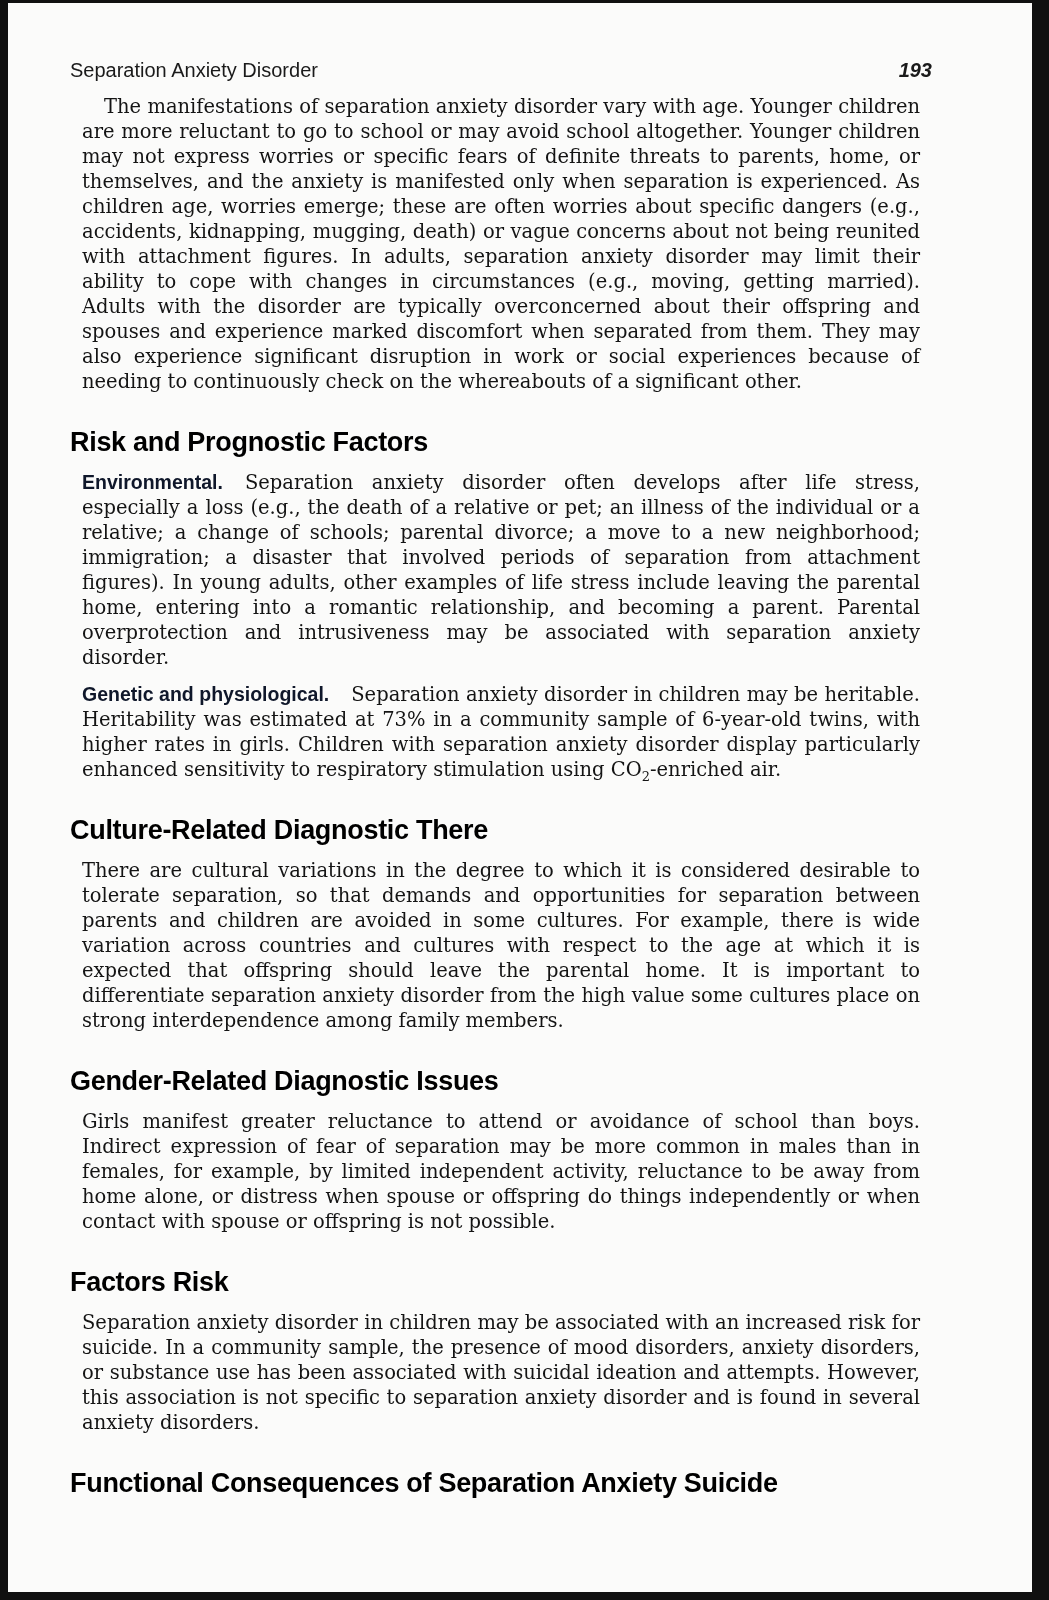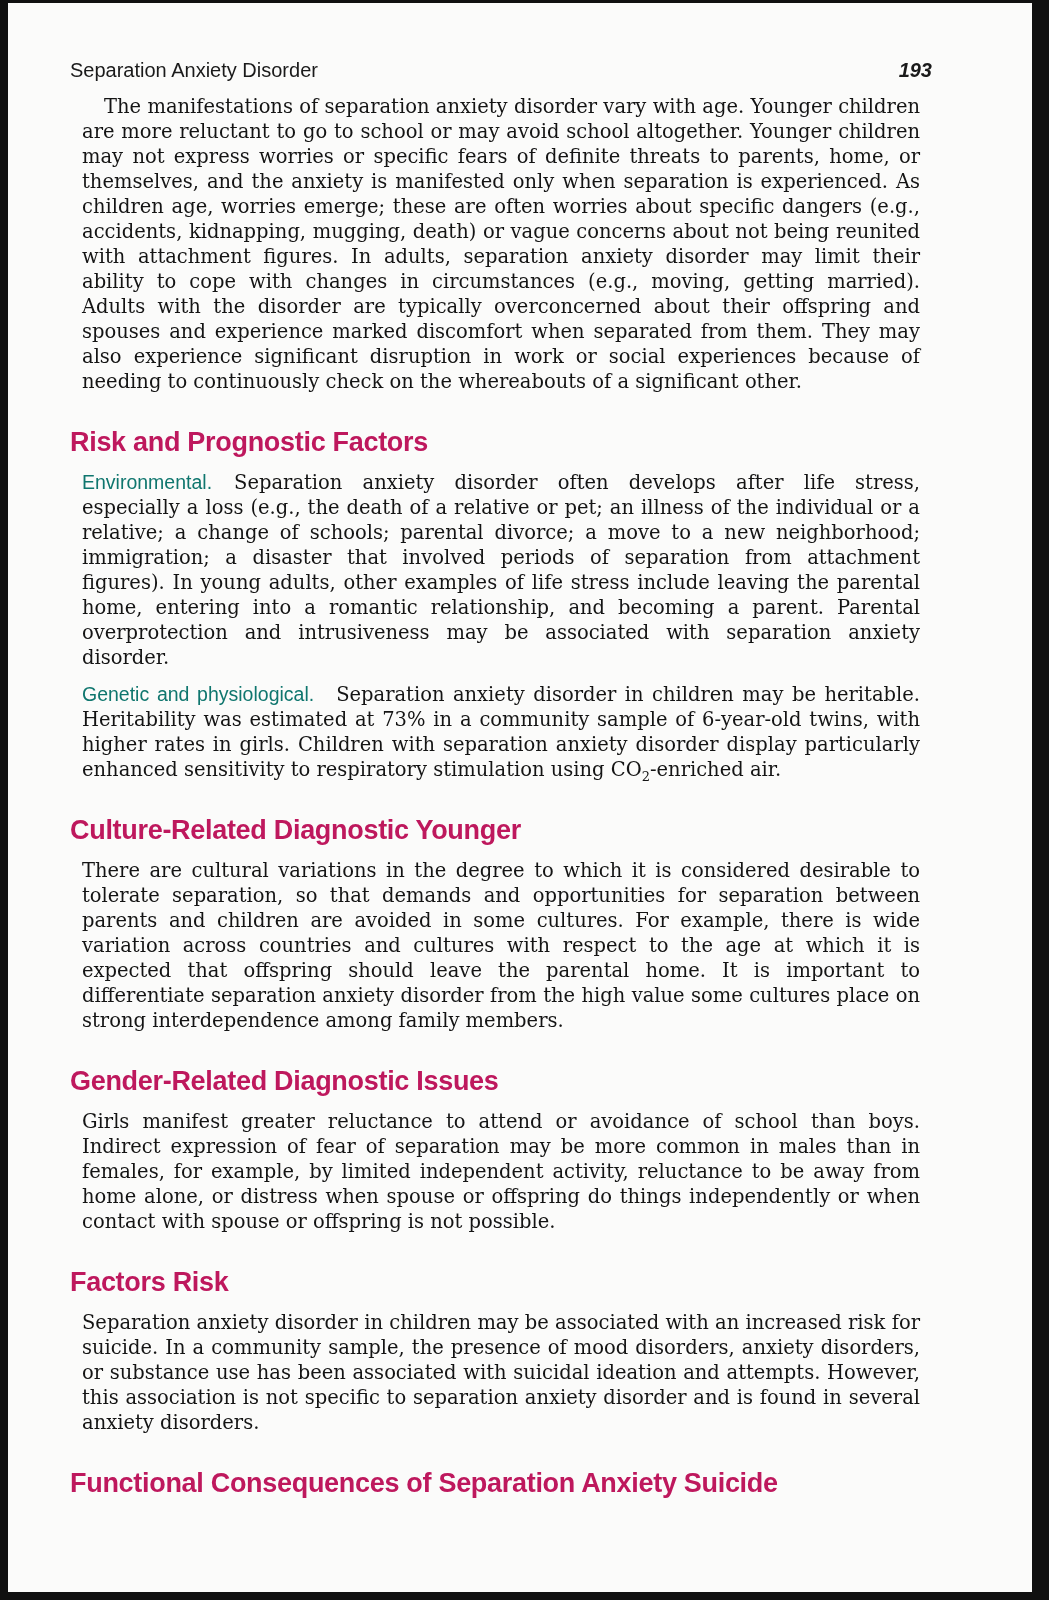--- a/index.html
+++ b/index.html
@@ -40,31 +40,31 @@
   p.body-copy { margin: 12px; }
   .intro {
     margin-top: 47px;
     text-indent: 22px;
   }
   h2 {
     font-family: "Liberation Sans", sans-serif;
     font-weight: bold;
     font-size: 27px;
     letter-spacing: -0.3px;
-    color: #be185d;
+    color: #000000;
     margin: 33px 0 10px 0;
     white-space: nowrap;
   }
   .labeled { margin-top: 17px; }
   .labeled:first-of-type { margin-top: 0; }
   .run-in {
     font-family: "Liberation Sans", sans-serif;
-    font-weight: normal;
+    font-weight: bold;
     font-size: 19.5px;
-    color: #0f766e;
+    color: #0f172a;
     margin-right: 22px;
   }
   sub {
     font-size: 13px;
     line-height: 0;
   }
 </style>
 </head>
 <body>
 
@@ -76,21 +76,21 @@
   </div>
 
   <p class="body-copy intro">The manifestations of separation anxiety disorder vary with age. Younger children are more reluctant to go to school or may avoid school altogether. Younger children may not express worries or specific fears of definite threats to parents, home, or themselves, and the anxiety is manifested only when separation is experienced. As children age, worries emerge; these are often worries about specific dangers (e.g., accidents, kidnapping, mugging, death) or vague concerns about not being reunited with attachment figures. In adults, separation anxiety disorder may limit their ability to cope with changes in circumstances (e.g., moving, getting married). Adults with the disorder are typically overconcerned about their offspring and spouses and experience marked discomfort when separated from them. They may also experience significant disruption in work or social experiences because of needing to continuously check on the whereabouts of a significant other.</p>
 
   <h2>Risk and Prognostic Factors</h2>
 
   <p class="body-copy labeled"><span class="run-in">Environmental.</span><span>Separation anxiety disorder often develops after life stress, especially a loss (e.g., the death of a relative or pet; an illness of the individual or a relative; a change of schools; parental divorce; a move to a new neighborhood; immigration; a disaster that involved periods of separation from attachment figures). In young adults, other examples of life stress include leaving the parental home, entering into a romantic relationship, and becoming a parent. Parental overprotection and intrusiveness may be associated with separation anxiety disorder.</span></p>
 
   <p class="body-copy labeled"><span class="run-in">Genetic and physiological.</span><span>Separation anxiety disorder in children may be heritable. Heritability was estimated at 73% in a community sample of 6-year-old twins, with higher rates in girls. Children with separation anxiety disorder display particularly enhanced sensitivity to respiratory stimulation using CO</span><sub>2</sub><span>-enriched air.</span></p>
 
-  <h2>Culture-Related Diagnostic Younger</h2>
+  <h2>Culture-Related Diagnostic There</h2>
   <p class="body-copy">There are cultural variations in the degree to which it is considered desirable to tolerate separation, so that demands and opportunities for separation between parents and children are avoided in some cultures. For example, there is wide variation across countries and cultures with respect to the age at which it is expected that offspring should leave the parental home. It is important to differentiate separation anxiety disorder from the high value some cultures place on strong interdependence among family members.</p>
 
   <h2>Gender-Related Diagnostic Issues</h2>
   <p class="body-copy">Girls manifest greater reluctance to attend or avoidance of school than boys. Indirect expression of fear of separation may be more common in males than in females, for example, by limited independent activity, reluctance to be away from home alone, or distress when spouse or offspring do things independently or when contact with spouse or offspring is not possible.</p>
 
   <h2>Factors Risk</h2>
   <p class="body-copy">Separation anxiety disorder in children may be associated with an increased risk for suicide. In a community sample, the presence of mood disorders, anxiety disorders, or substance use has been associated with suicidal ideation and attempts. However, this association is not specific to separation anxiety disorder and is found in several anxiety disorders.</p>
 
   <h2>Functional Consequences of Separation Anxiety Suicide</h2>
 

